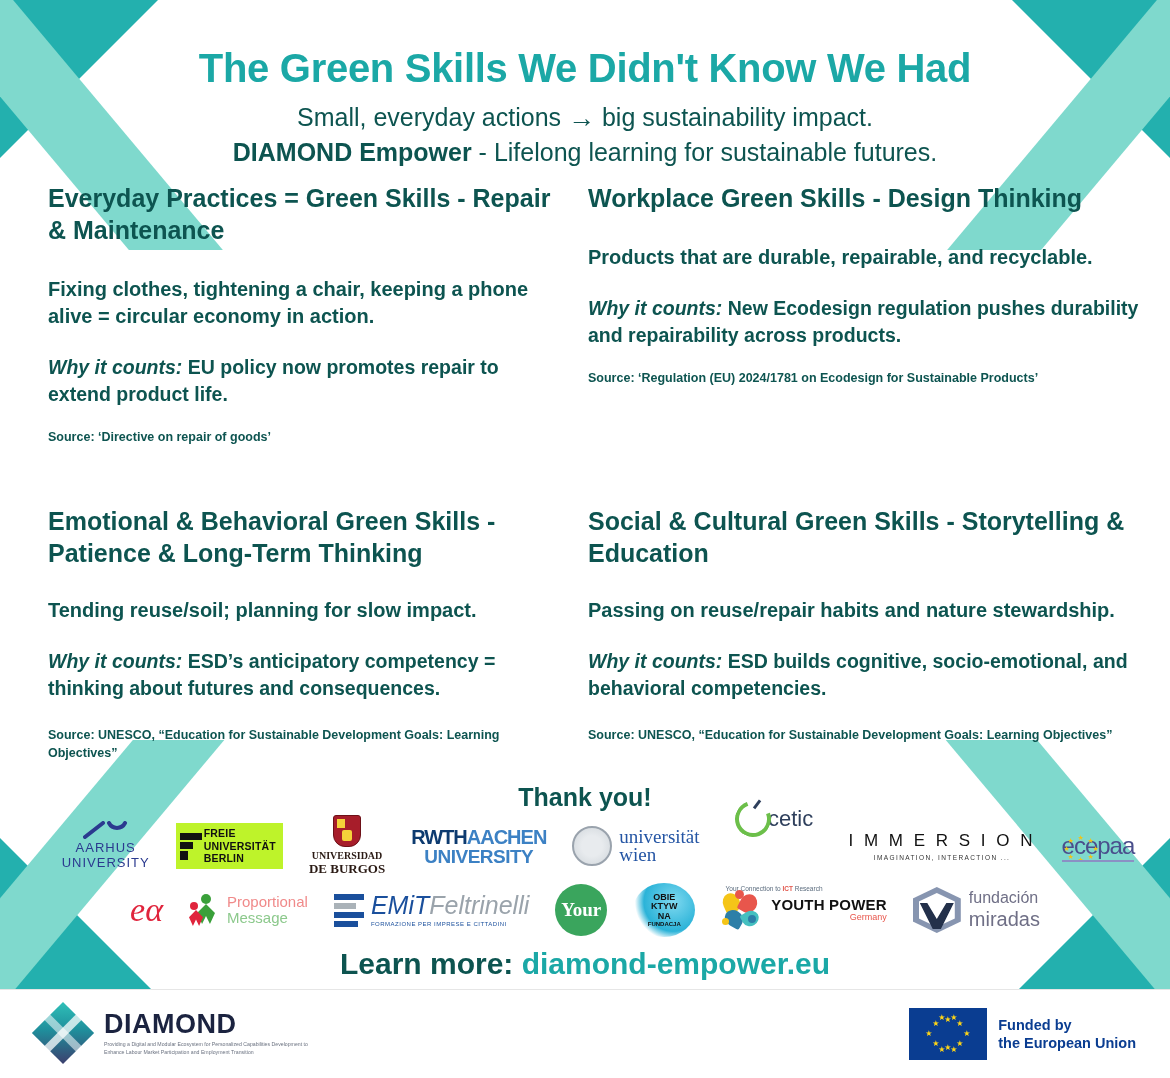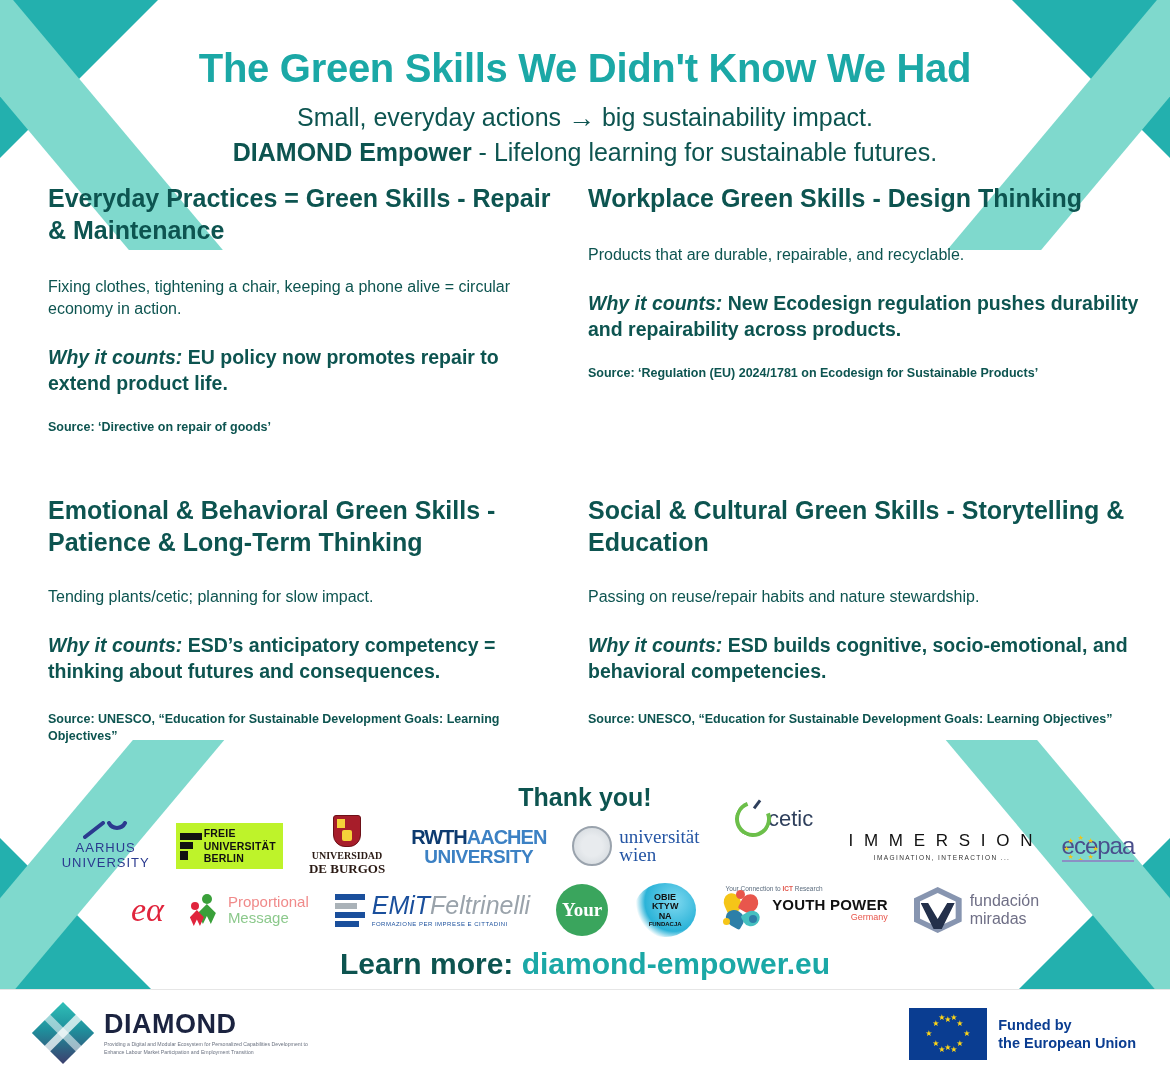--- a/index.html
+++ b/index.html
@@ -44,21 +44,21 @@
   .arrow{font-size:27px;vertical-align:-1px;}
 
   
   .grid{position:absolute;top:182px;left:0;width:1170px;z-index:4;}
   .row{display:flex;width:1170px;}
   .cell{box-sizing:border-box;}
   .cell.left{width:578px;padding:0 20px 0 48px;}
   .cell.right{width:592px;padding:0 24px 0 10px;}
   .row2{margin-top:58px;}
   .card-title{margin:0;font-size:25px;line-height:1.28;font-weight:bold;color:#0d5450;}
-  .card-body{margin:30px 0 0;font-size:16px;line-height:1.36;font-weight:normal;color:#0d5450;}
+  .card-body{margin:30px 0 0;font-size:20px;line-height:1.36;font-weight:bold;color:#0d5450;}
   .card-why{margin:24px 0 0;font-size:19.5px;line-height:1.36;font-weight:bold;color:#0d5450;}
   .card-why i{font-style:italic;}
   .card-src{margin:22px 0 0;font-size:12.5px;line-height:1.4;font-weight:bold;color:#0d5450;}
   .row2 .card-body{margin-top:28px;}
   .row2 .card-src{margin-top:26px;}
 
   
   .thanks{position:absolute;top:783px;left:0;width:1170px;text-align:center;
     font-size:25px;font-weight:bold;color:#0d5450;z-index:6;}
   .logos{position:absolute;top:815px;left:0;width:1170px;z-index:6;}
@@ -169,21 +169,21 @@
   .fm{gap:8px;}
   .fm .hex{position:relative;width:48px;height:46px;}
   .fm .hex .h1{position:absolute;inset:0;background:#8795b0;
     clip-path:polygon(50% 0,100% 25%,100% 75%,50% 100%,0 75%,0 25%);}
   .fm .hex .h2{position:absolute;inset:6px;background:#fff;
     clip-path:polygon(50% 0,100% 25%,100% 75%,50% 100%,0 75%,0 25%);}
   .fm .hex .h3{position:absolute;left:7px;right:7px;top:16px;bottom:4px;background:#23304a;
     clip-path:polygon(0 0,22% 0,50% 62%,78% 0,100% 0,62% 100%,38% 100%);}
   .fm .ft2{line-height:1.15;color:#6f6f86;}
   .fm .f1{font-size:16px;}
-  .fm .f2{font-size:16px;}
+  .fm .f2{font-size:20px;}
 
   
   .learn{position:absolute;top:947px;left:0;width:1170px;text-align:center;z-index:6;
     font-size:30px;font-weight:bold;color:#0d5450;}
   .learn .url{color:#1ba8a6;}
 
   
   .footer{position:absolute;bottom:0;left:0;width:1170px;height:88px;background:#fff;
     border-top:1px solid #e6e6e6;z-index:7;}
   .dia{position:absolute;left:34px;top:14px;display:flex;align-items:center;gap:12px;}
@@ -235,21 +235,21 @@
         <h2 class="card-title">Workplace Green Skills - Design Thinking</h2>
         <p class="card-body">Products that are durable, repairable, and recyclable.</p>
         <p class="card-why"><i>Why it counts:</i><span> New Ecodesign regulation pushes durability and repairability across products.</span></p>
         <p class="card-src">Source: ‘Regulation (EU) 2024/1781 on Ecodesign for Sustainable Products’</p>
       </div>
     </div>
 
     <div class="row row2">
       <div class="cell left">
         <h2 class="card-title">Emotional &amp; Behavioral Green Skills - Patience &amp; Long-Term Thinking</h2>
-        <p class="card-body">Tending plants/cetic; planning for slow impact.</p>
+        <p class="card-body">Tending reuse/soil; planning for slow impact.</p>
         <p class="card-why"><i>Why it counts:</i><span> ESD’s anticipatory competency = thinking about futures and consequences.</span></p>
         <p class="card-src">Source: UNESCO, “Education for Sustainable Development Goals: Learning Objectives”</p>
       </div>
       <div class="cell right">
         <h2 class="card-title">Social &amp; Cultural Green Skills - Storytelling &amp; Education</h2>
         <p class="card-body">Passing on reuse/repair habits and nature stewardship.</p>
         <p class="card-why"><i>Why it counts:</i><span> ESD builds cognitive, socio-emotional, and behavioral competencies.</span></p>
         <p class="card-src">Source: UNESCO, “Education for Sustainable Development Goals: Learning Objectives”</p>
       </div>
     </div>

